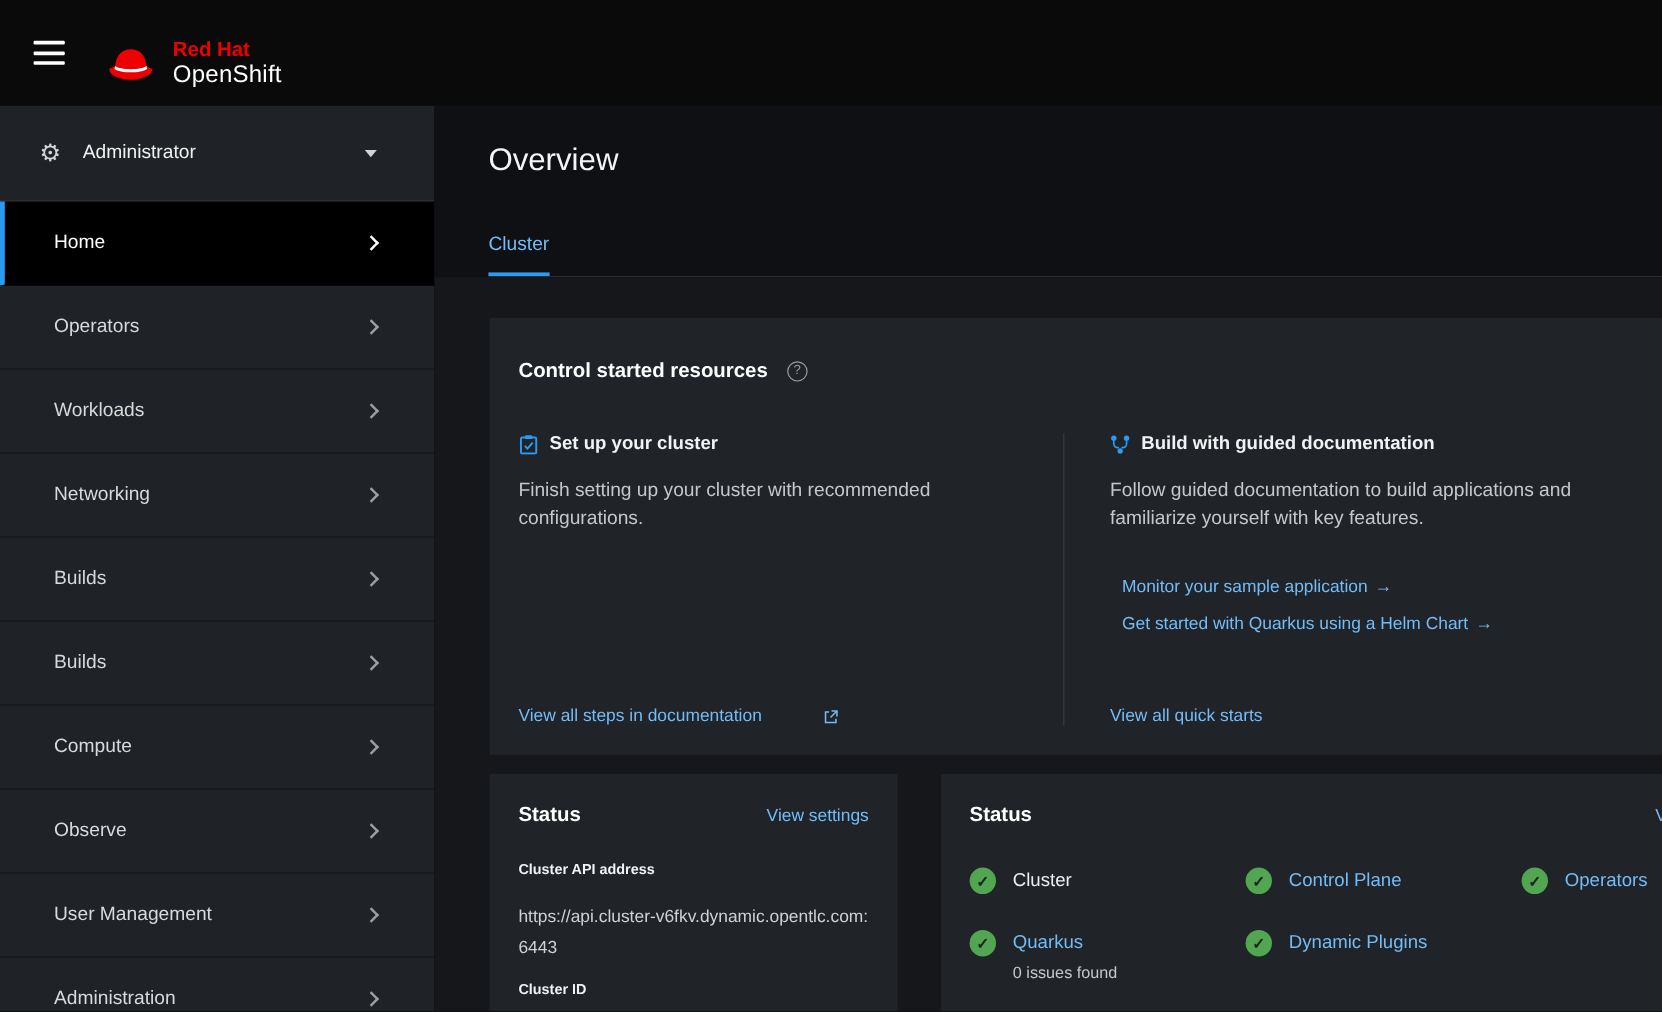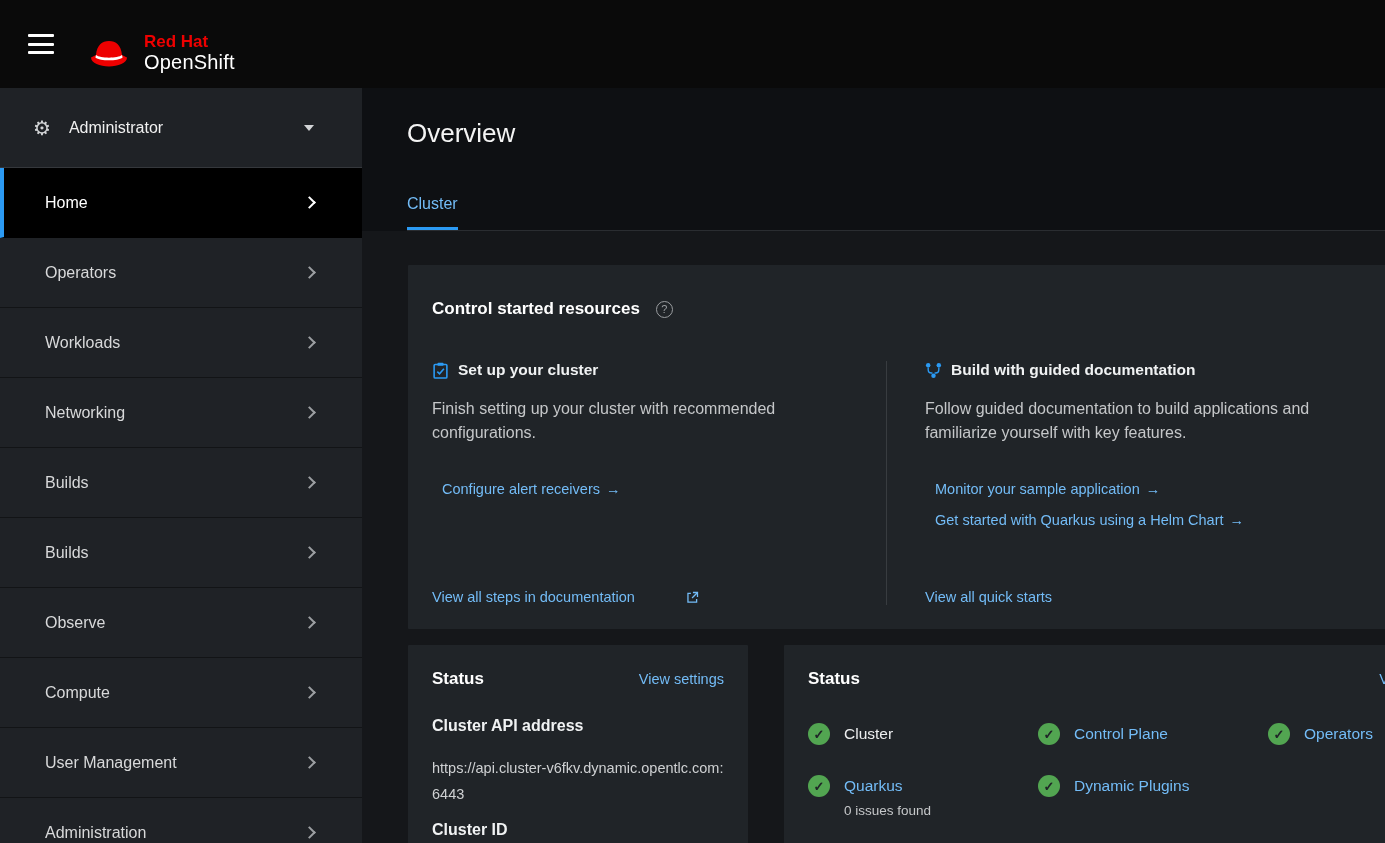--- a/index.html
+++ b/index.html
@@ -65,21 +65,21 @@
   .gs-footer { margin-top:auto; display:flex; align-items:center;gap:44px; }
   .ext-icon { margin-left:7px; color:#73bcf7; }
 
   
   .cards-row { display:flex; gap:36px; margin-top:16px; }
   .details-card { width:340px; min-width:340px; height:300px; padding:24px; }
   .status-card { width:690px; min-width:690px; height:300px; padding:24px; }
   .card-head { display:flex; justify-content:space-between; align-items:baseline; }
   .card-title { color:#ffffff; font-size:17px; font-weight:700; }
   .details-dl { margin-top:28px; }
-  .details-dl dt { color:#f0f2f3; font-size:16px; font-weight:700; margin-bottom:8px; }
+  .details-dl dt { color:#f0f2f3; font-size:12px; font-weight:700; margin-bottom:8px; }
   .details-dl dd { color:#cfd1d3; font-size:14.5px; line-height:26px; word-break:break-all; margin-bottom:14px;margin-top:20px; }
 
   .status-grid { display:grid; grid-template-columns:230px 230px 1fr; row-gap:30px; margin-top:34px; }
   .status-item { display:flex; align-items:flex-start; gap:14px; }
   .check-circle { width:22px; height:22px; min-width:22px; border-radius:50%; background:#52a551;
     color:#202428; font-size:13px; font-weight:700; display:flex; align-items:center; justify-content:center; }
   .status-label { color:#eceeef; font-size:15.5px; line-height:22px; }
   a.status-link { color:#73bcf7; font-size:15.5px; line-height:22px; text-decoration:none; cursor:pointer; }
   .status-sub { color:#c5c7c9; font-size:13.5px; margin-top:6px; }
 </style>
@@ -130,25 +130,25 @@
       </li>
       <li class="nav-item">
         <span>Builds</span>
         <span class="chevron"></span>
       </li>
       <li class="nav-item">
         <span>Builds</span>
         <span class="chevron"></span>
       </li>
       <li class="nav-item">
+        <span>Compute</span>
+        <span class="chevron"></span>
+      </li>
+      <li class="nav-item">
         <span>Observe</span>
-        <span class="chevron"></span>
-      </li>
-      <li class="nav-item">
-        <span>Compute</span>
         <span class="chevron"></span>
       </li>
       <li class="nav-item">
         <span>User Management</span>
         <span class="chevron"></span>
       </li>
       <li class="nav-item">
         <span>Administration</span>
         <span class="chevron"></span>
       </li>
@@ -174,23 +174,20 @@
           <div class="gs-col gs-col1">
             <div class="gs-item-title">
               <svg width="17" height="17" viewBox="0 0 16 16">
                 <rect x="2" y="2.4" width="12" height="12.6" rx="1" fill="none" stroke="currentColor" stroke-width="1.5"></rect>
                 <rect x="5.2" y="0.6" width="5.6" height="3" rx="0.8" fill="currentColor"></rect>
                 <path d="M5 9l2.1 2.1L11.2 6.4" fill="none" stroke="currentColor" stroke-width="1.5"></path>
               </svg>
               <span>Set up your cluster</span>
             </div>
             <p class="gs-body">Finish setting up your cluster with recommended configurations.</p>
-            <div class="gs-links">
-              <a class="link"><span>Configure alert receivers</span><span class="arrow">→</span></a>
-            </div>
             <div class="gs-footer">
               <a class="link">View all steps in documentation</a>
               <svg class="ext-icon" width="13" height="13" viewBox="0 0 12 12">
                 <path d="M4.5 2.2H1.8v8h8V7.3" fill="none" stroke="currentColor" stroke-width="1.2"></path>
                 <path d="M6.4 1.4h4.2v4.2" fill="none" stroke="currentColor" stroke-width="1.2"></path>
                 <path d="M10.4 1.6L5.6 6.4" fill="none" stroke="currentColor" stroke-width="1.2"></path>
               </svg>
             </div>
           </div>
           <div class="gs-col gs-col2">

